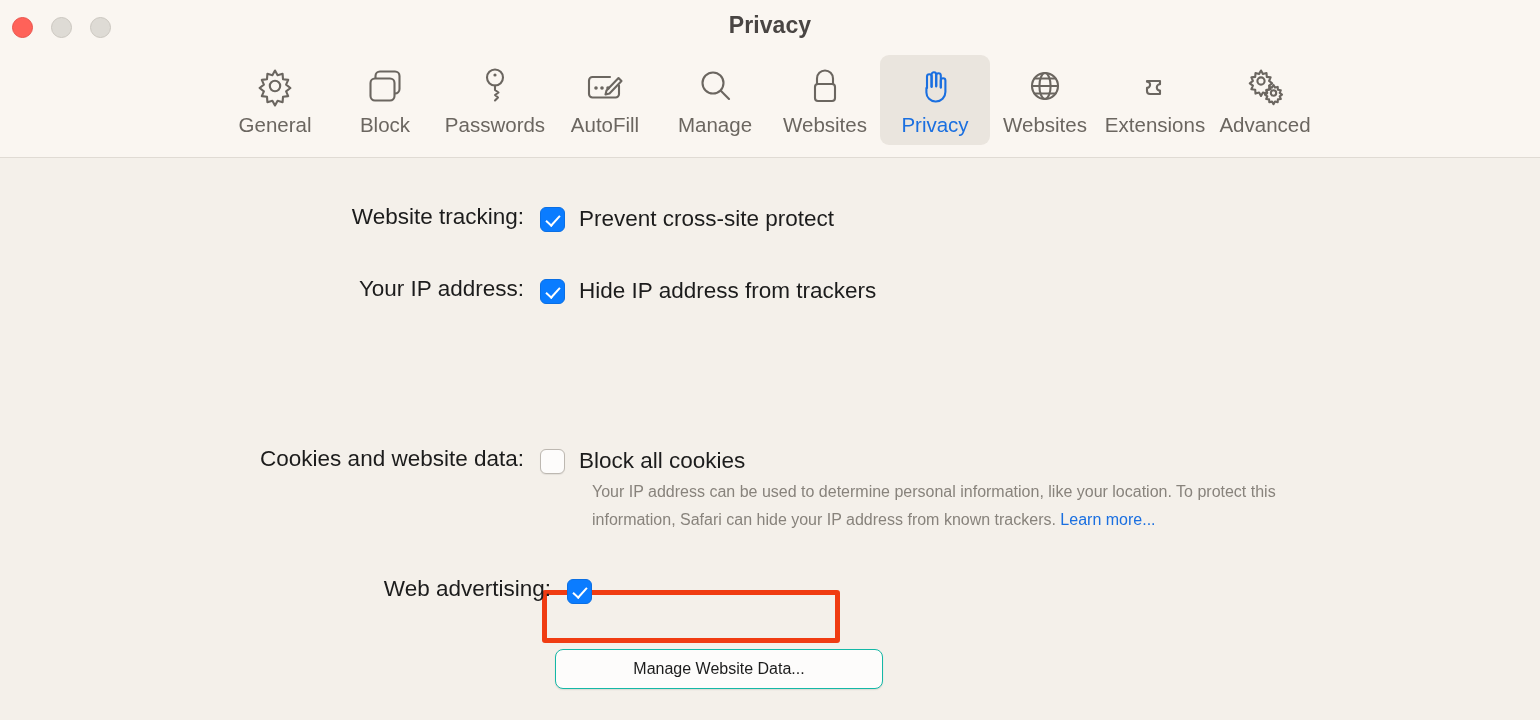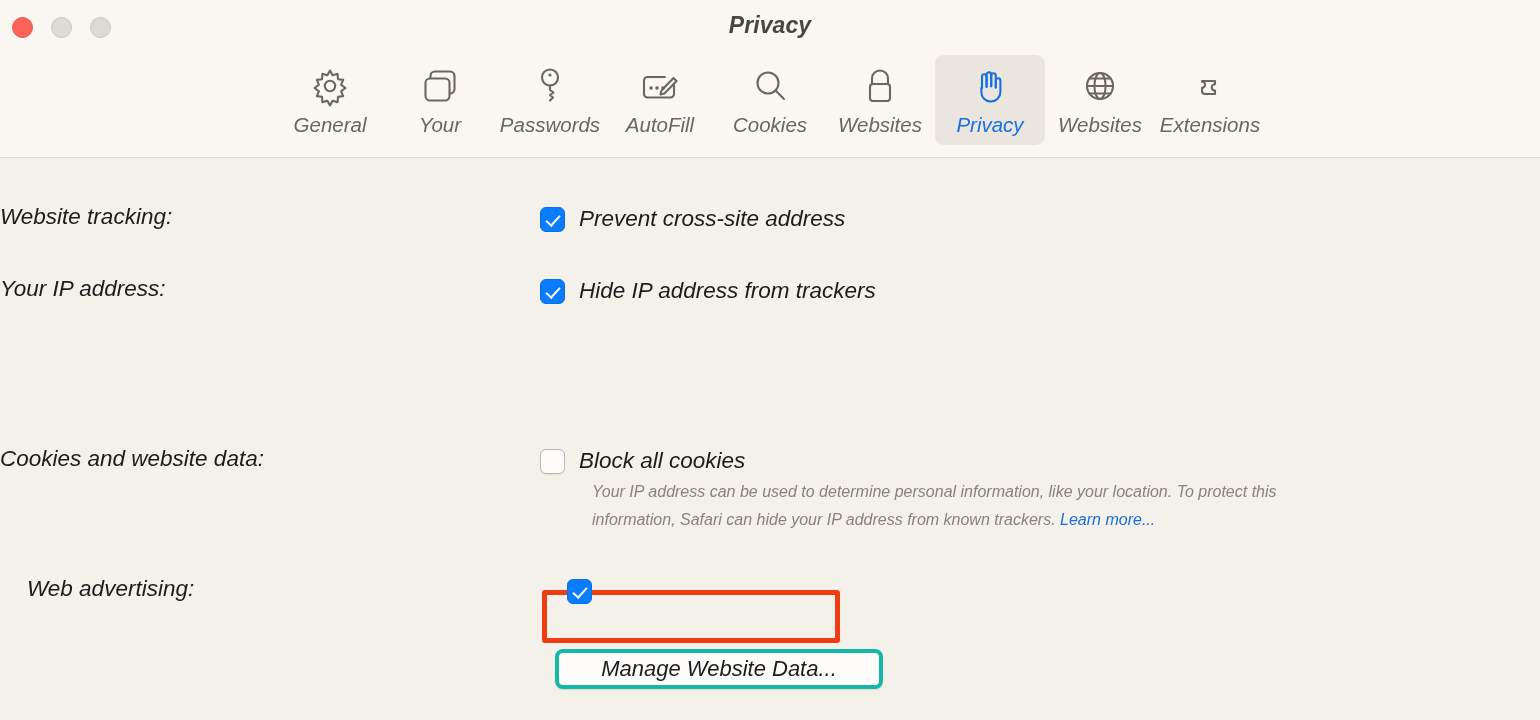--- a/index.html
+++ b/index.html
@@ -14,21 +14,20 @@
     -webkit-font-smoothing: antialiased;
     overflow: hidden;
   }
 
   .window {
     position: relative;
     width: 1540px;
     height: 720px;
     background: #ef4444;
     overflow: hidden;
-    font-style: italic;
   }
 
   
   .titlebar {
     position: absolute;
     left: 0; top: 0;
     width: 1540px;
     height: 158px;
     background: #faf6f1;
     border-bottom: 1px solid #e0dbd4;
@@ -118,21 +117,21 @@
     background: #f4f0ea;
   }
 
   .row {
     position: absolute;
     display: flex;
     align-items: flex-start;
   }
   .row-label {
     width: 540px;
-    text-align: left;
+    text-align: right;
     font-size: 22.5px;
     color: #1c1c1c;
     padding-right: 16px;
     box-sizing: border-box;
     white-space: nowrap;
   }
 
   .checkbox {
     width: 25px;
     height: 25px;
@@ -179,24 +178,24 @@
     font-size: 16px;
     line-height: 28px;
     color: #88837c;
   }
   .link {
     color: #1a6fe0;
   }
 
   .btn {
     background: #fdfcfb;
-    border: 4px solid #14b8a6;
+    border: 1px solid #14b8a6;
     border-radius: 8px;
     box-shadow: 0 1px 1.5px rgba(0,0,0,0.10);
-    font-size: 22px;
+    font-size: 16px;
     color: #1c1c1c;
     font-family: "Liberation Sans", "DejaVu Sans", sans-serif;
     display: flex;
     align-items: center;
     justify-content: center;
     box-sizing: border-box;
   }
 
   #manage-website-data {
     position: absolute;
@@ -250,21 +249,21 @@
 
       <div class="tool-item">
         <div class="tool-icon">
           <svg width="46" height="46" viewBox="0 0 46 46">
             <g class="ico">
               <rect x="13.5" y="8.5" width="24" height="22" rx="4.5"></rect>
               <rect x="8.5" y="15.5" width="24" height="22" rx="4.5" fill="#faf6f1"></rect>
             </g>
           </svg>
         </div>
-        <div class="tool-label">Your</div>
+        <div class="tool-label">Block</div>
       </div>
 
       <div class="tool-item">
         <div class="tool-icon">
           <svg width="46" height="46" viewBox="0 0 46 46">
             <g class="ico">
               <circle cx="23" cy="14.5" r="8"></circle>
               <circle cx="23" cy="12" r="1.6" fill="#6b6660" stroke="none"></circle>
               <path d="M23 22.5 L23 27 L26.5 29.5 L23 32 L26 34.5 L23 37.5"></path>
             </g>
@@ -290,21 +289,21 @@
 
       <div class="tool-item">
         <div class="tool-icon">
           <svg width="46" height="46" viewBox="0 0 46 46">
             <g class="ico" stroke-width="2.4">
               <circle cx="21" cy="20" r="10.5"></circle>
               <line x1="28.8" y1="27.8" x2="37" y2="36"></line>
             </g>
           </svg>
         </div>
-        <div class="tool-label">Cookies</div>
+        <div class="tool-label">Manage</div>
       </div>
 
       <div class="tool-item">
         <div class="tool-icon">
           <svg width="46" height="46" viewBox="0 0 46 46">
             <g class="ico">
               <path d="M15 21 V15.5 a8 8 0 0 1 16 0 V21"></path>
               <rect x="13" y="21" width="20" height="17" rx="3"></rect>
             </g>
           </svg>
@@ -345,30 +344,43 @@
         <div class="tool-icon">
           <svg width="46" height="46" viewBox="0 0 46 46">
             <g class="ico">
               <path d="M16 13 h10 v3.2 a3.2 3.2 0 1 0 0 6.4 V26 h-10 a3 3 0 0 1 -3 -3 v-3.1 a3.1 3.1 0 1 0 0 -6.2 V13 Z" transform="translate(2,5)"></path>
             </g>
           </svg>
         </div>
         <div class="tool-label">Extensions</div>
       </div>
 
+      <div class="tool-item">
+        <div class="tool-icon">
+          <svg width="46" height="46" viewBox="0 0 46 46">
+            <g class="ico" stroke-width="1.8">
+              <circle cx="19" cy="18" r="3.6"></circle>
+              <path d="M19 7.5 L20.9 11 L24.5 10 L24.8 13.9 L28.6 14.4 L27.1 17.9 L30.2 20.3 L27.1 22.7 L28.6 26.2 L24.8 26.7 L24.5 30.6 L20.9 29.6 L19 33 L17.1 29.6 L13.5 30.6 L13.2 26.7 L9.4 26.2 L10.9 22.7 L7.8 20.3 L10.9 17.9 L9.4 14.4 L13.2 13.9 L13.5 10 L17.1 11 Z"></path>
+              <circle cx="31.5" cy="30" r="2.7"></circle>
+              <path d="M31.5 22 L33 24.6 L35.7 23.9 L35.9 26.8 L38.8 27.2 L37.7 29.8 L40 31.6 L37.7 33.4 L38.8 36 L35.9 36.4 L35.7 39.3 L33 38.6 L31.5 41.2 L30 38.6 L27.3 39.3 L27.1 36.4 L24.2 36 L25.3 33.4 L23 31.6 L25.3 29.8 L24.2 27.2 L27.1 26.8 L27.3 23.9 L30 24.6 Z"></path>
+            </g>
+          </svg>
+        </div>
+        <div class="tool-label">Advanced</div>
+      </div>
 
     </div>
   </div>
 
   <div class="content">
 
     <div class="row" style="left:0; top:46px;">
       <div class="row-label">Website tracking:</div>
       <div class="checkbox checked"></div>
-      <div class="cb-text">Prevent cross-site address</div>
+      <div class="cb-text">Prevent cross-site protect</div>
     </div>
 
     <div class="row" style="left:0; top:118px;">
       <div class="row-label">Your IP address:</div>
       <div class="checkbox checked"></div>
       <div class="cb-text">Hide IP address from trackers</div>
     </div>
 
     <div class="description">
       <span>Your IP address can be used to determine personal information, like your location. To protect this information, Safari can hide your IP address from known trackers. </span><span class="link">Learn more...</span>

